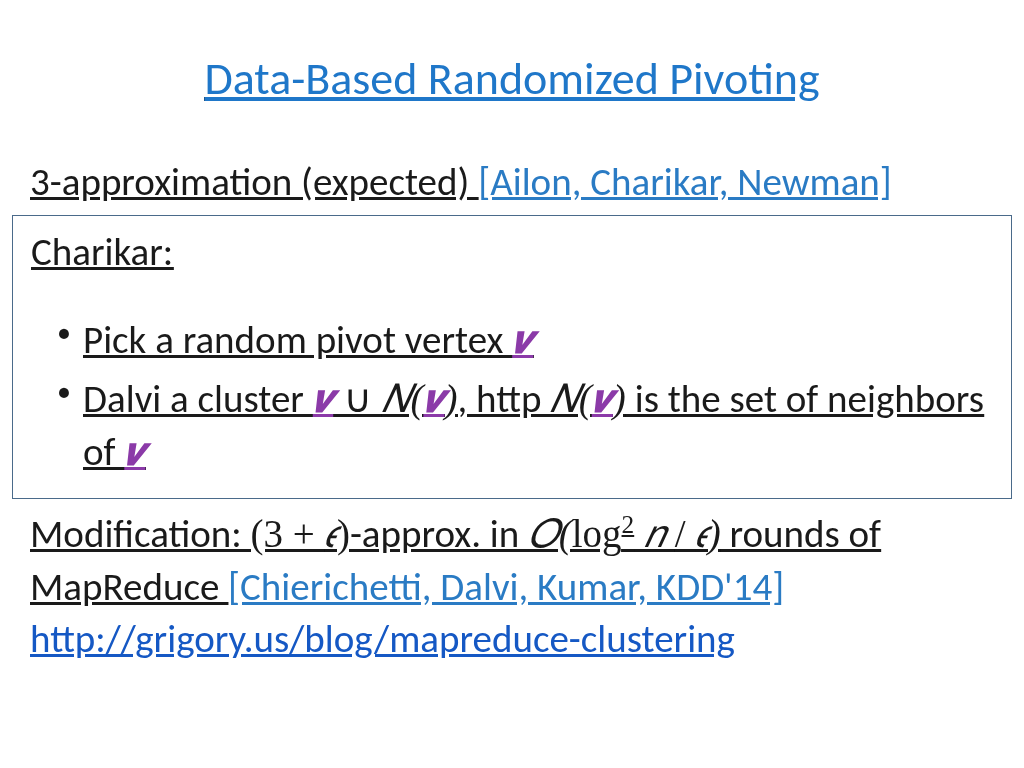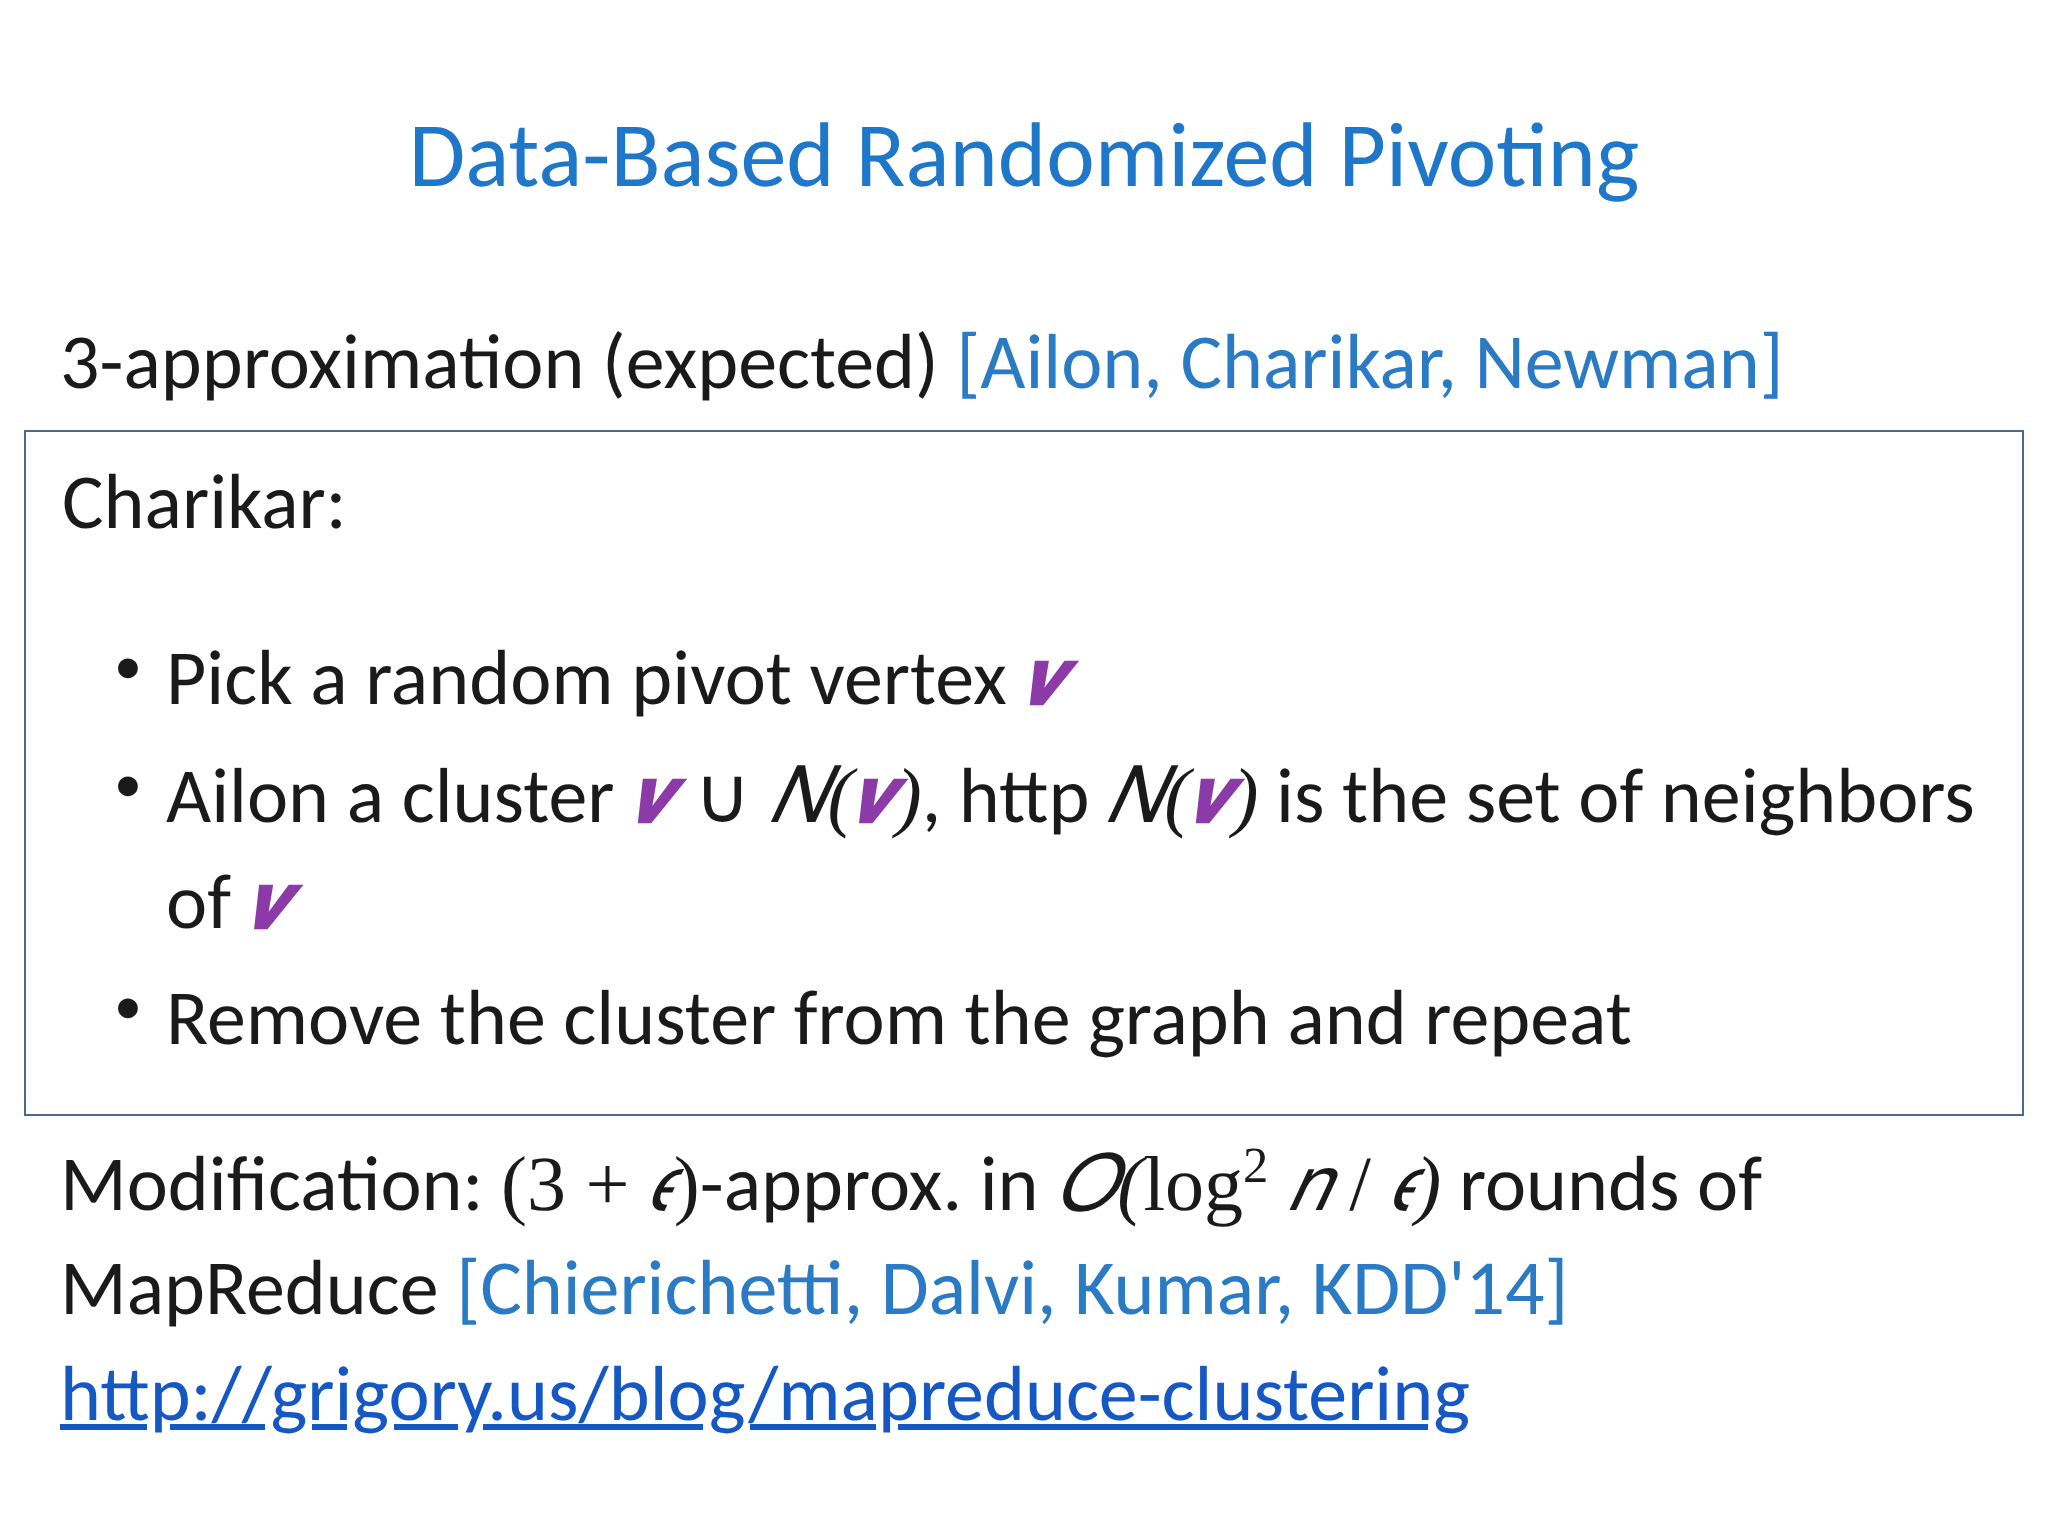--- a/index.html
+++ b/index.html
@@ -1,15 +1,15 @@
 <!DOCTYPE html>
 <html><head>
 <meta charset="utf-8">
 <style>
-  * { margin: 0; padding: 0; box-sizing: border-box; }
+  * { margin: 0; padding: 0; box-sizing: border-box; text-decoration: underline; }
   body {
     width: 1024px;
     height: 768px;
     background: #ffffff;
     font-family: Calibri, 'Segoe UI', Arial, sans-serif;
     padding: 50px 30px 30px 30px;
     color: #000;
   }
   .title {
     text-align: center;
@@ -88,23 +88,22 @@
     <span>3-approximation (expected) </span><span class="citation">[Ailon, Charikar, Newman]</span>
   </div>
 
   <div class="algo-box">
     <div class="algo-title">Charikar:</div>
     <ul>
       <li>
         <span>Pick a random pivot vertex </span><span class="var">𝒗</span>
       </li>
       <li>
-        <span>Ailon a cluster </span><span class="var">𝒗</span><span class="mathup"> ∪ </span><span class="math">𝑁(</span><span class="var">𝒗</span><span class="math">)</span><span>, http </span><span class="math">𝑁(</span><span class="var">𝒗</span><span class="math">)</span><span> is the set of neighbors of </span><span class="var">𝒗</span>
+        <span>Dalvi a cluster </span><span class="var">𝒗</span><span class="mathup"> ∪ </span><span class="math">𝑁(</span><span class="var">𝒗</span><span class="math">)</span><span>, http </span><span class="math">𝑁(</span><span class="var">𝒗</span><span class="math">)</span><span> is the set of neighbors of </span><span class="var">𝒗</span>
       </li>
-      <li>Remove the cluster from the graph and repeat</li>
     </ul>
   </div>
 
   <div class="mod-line">
     <span>Modification: </span><span class="mathup">(3 + </span><span class="math">𝜖</span><span class="mathup">)</span><span>-approx. in </span><span class="math">𝑂(</span><span class="mathup">log</span><sup class="mathup" style="font-size:0.65em">2</sup><span class="math"> 𝑛 </span><span class="mathup">/ </span><span class="math">𝜖</span><span class="math">)</span><span> rounds of MapReduce </span><span class="citation">[Chierichetti, Dalvi, Kumar, KDD'14]</span>
   </div>
 
   <div>
     <a class="link" href="#">http://grigory.us/blog/mapreduce-clustering</a>
   </div>

